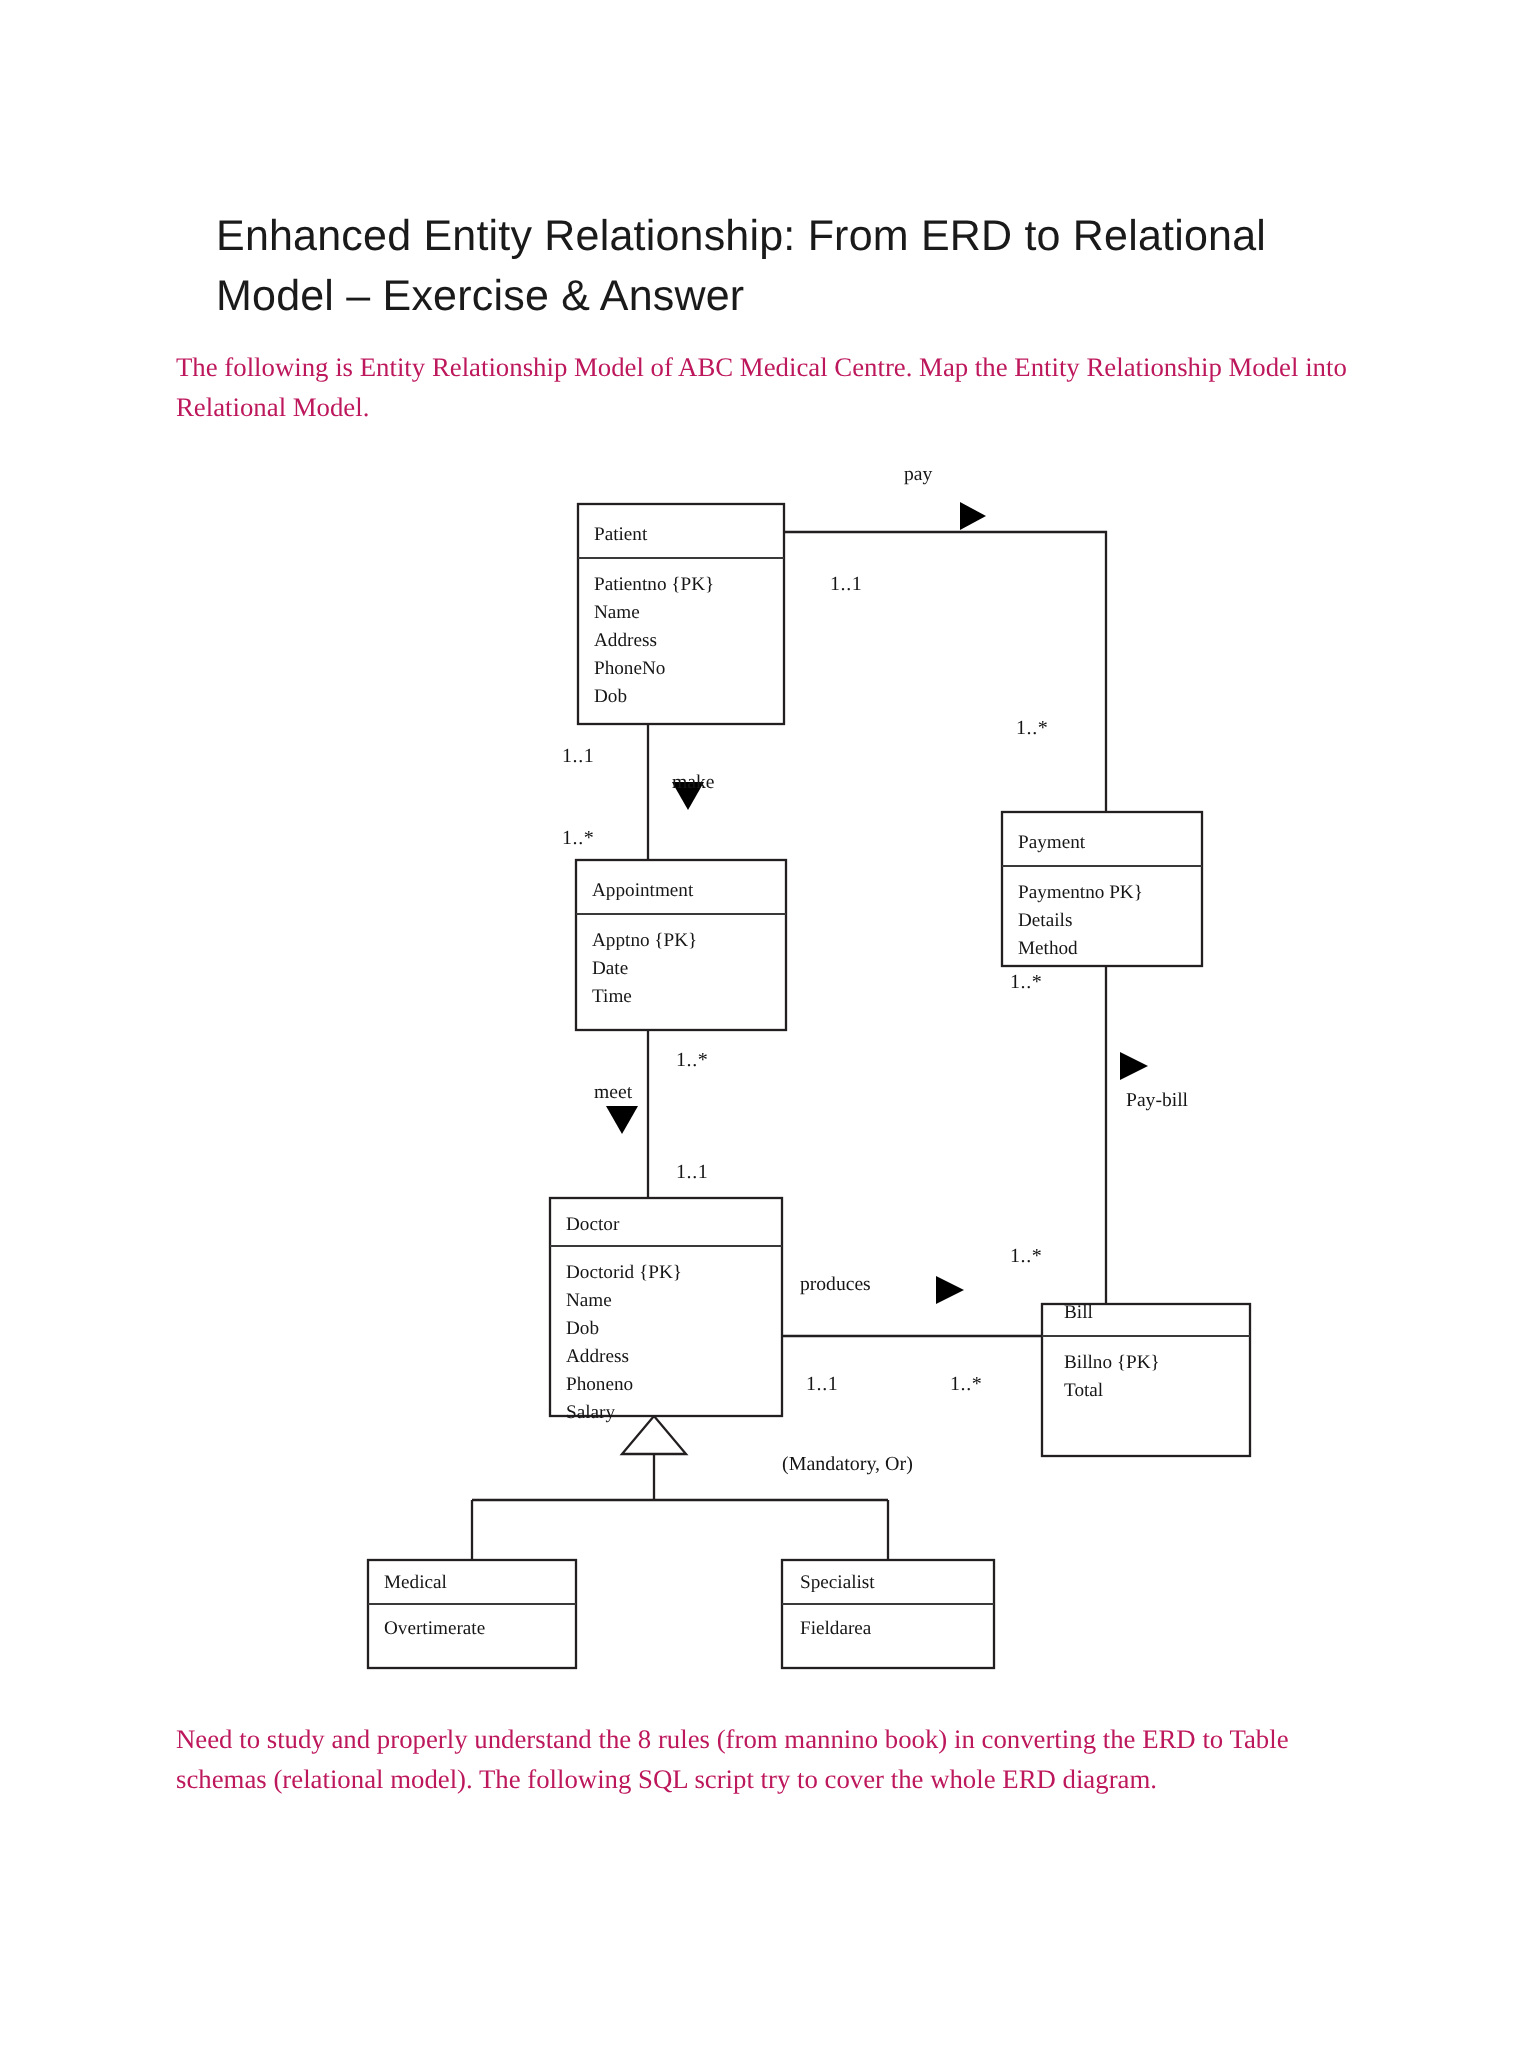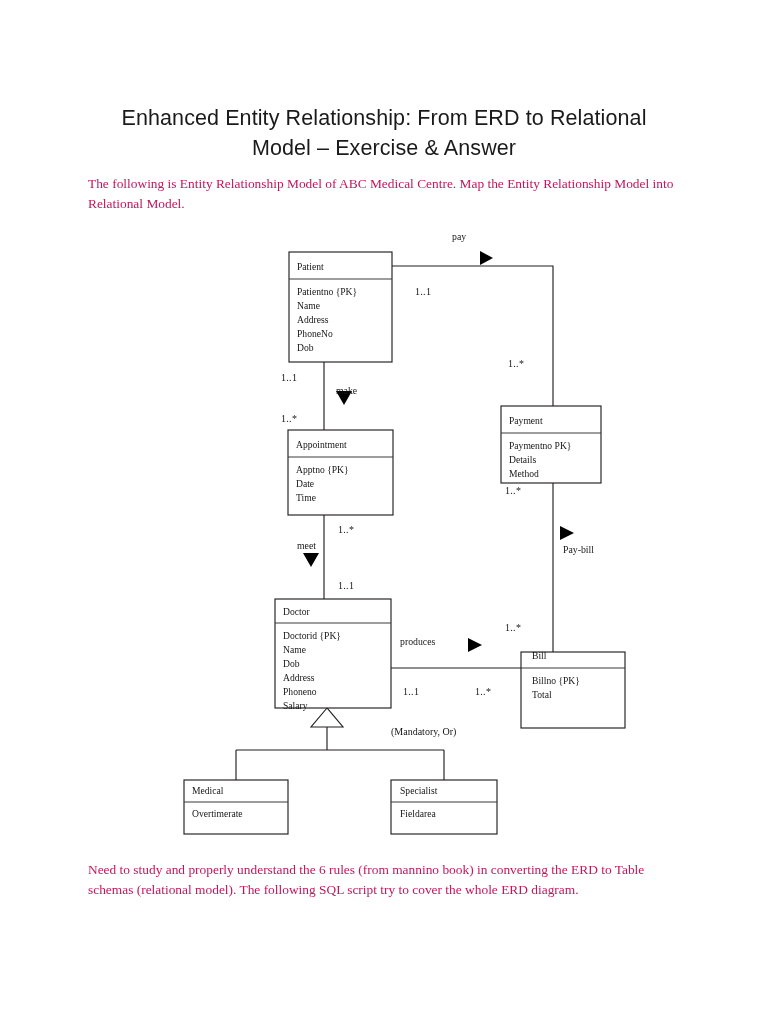--- a/index.html
+++ b/index.html
@@ -17,24 +17,24 @@
   }
   .page {
     position: absolute;
     left: 0; top: 0;
     width: 768px;
     height: 1024px;
     background: #ffffff;
   }
   .doc-title {
     position: absolute;
-    left: 92px;
+    left: 108px;
     top: 103px;
     width: 584px;
-    text-align: center;
+    text-align: left;
     font-family: "Liberation Sans", sans-serif;
     font-size: 21.5px;
     line-height: 30px;
     color: #1a1a1a;
     letter-spacing: 0.1px;
   }
   .para {
     position: absolute;
     font-family: "Liberation Serif", serif;
     font-size: 13.4px;
@@ -228,15 +228,15 @@
       <text class="card" x="505" y="409">1..*</text>
 
       <text class="card" x="403" y="473">1..1</text>
       <text class="card" x="475" y="473">1..*</text>
 
       <text class="constraint" x="391" y="513">(Mandatory, Or)</text>
 
     </svg>
   </div>
 
-  <div class="para para-outro">Need to study and properly understand the 6 rules (from mannino book) in converting the ERD to Table schemas (relational model). The following SQL script try to cover the whole ERD diagram.</div>
+  <div class="para para-outro">Need to study and properly understand the 8 rules (from mannino book) in converting the ERD to Table schemas (relational model). The following SQL script try to cover the whole ERD diagram.</div>
 
 </div>
 
 </body></html>

